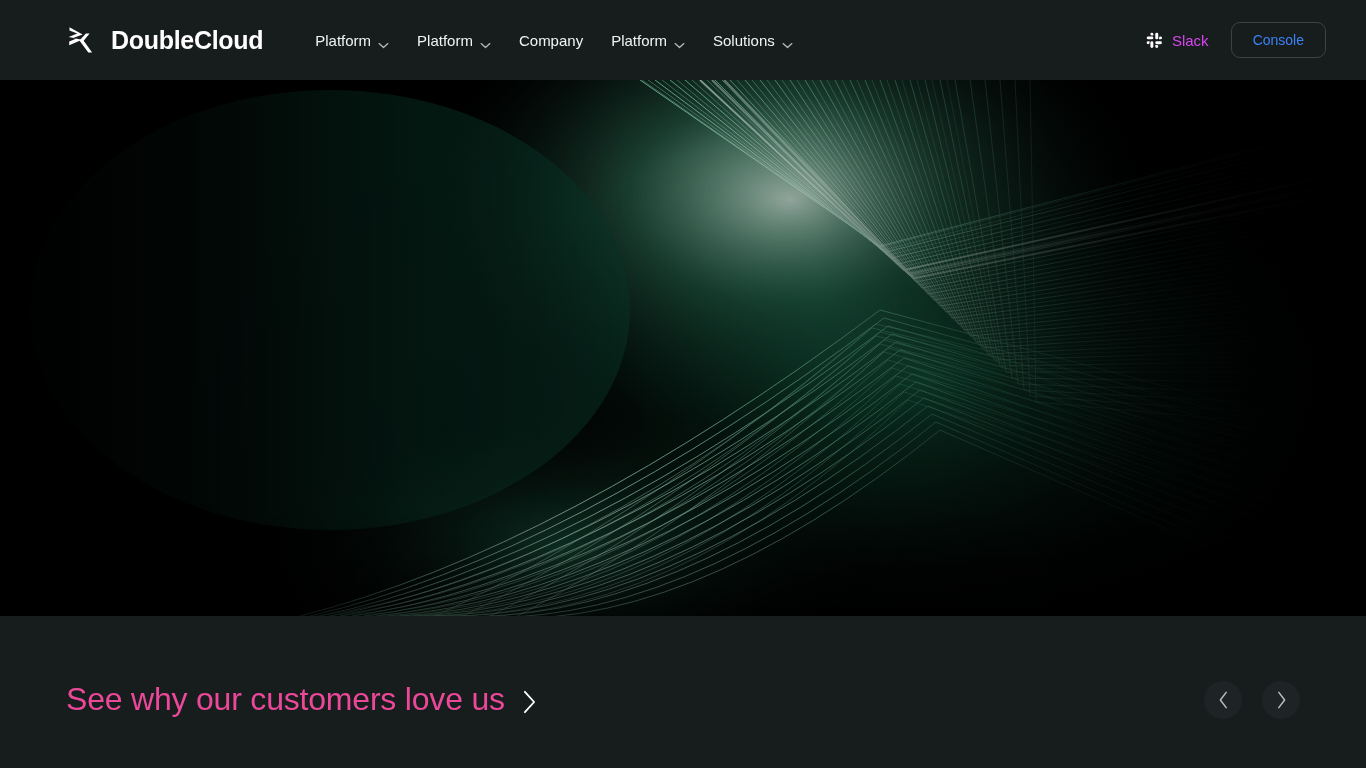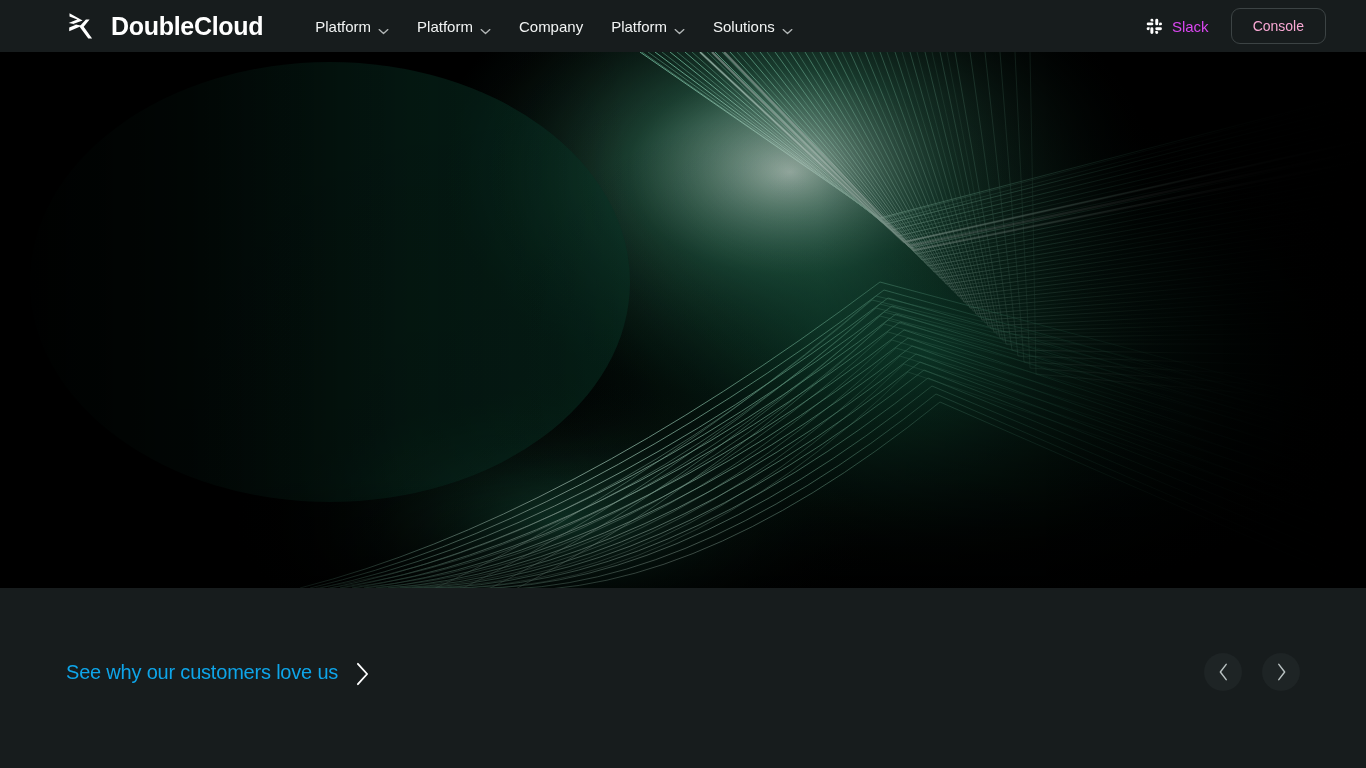--- a/index.html
+++ b/index.html
@@ -7,21 +7,21 @@
   html, body {
     width:1366px; height:768px;
     background:#171c1d;
     font-family:"Liberation Sans", sans-serif;
     overflow:hidden;
   }
 
   
   .header {
     position:relative;
-    height:52px;
+    height:80px;
     background:#171c1d;
     display:flex;
     align-items:center;
     padding:0 40px 0 64px;
     z-index:10;
   }
   .brand {
     display:flex;
     align-items:center;
     gap:13px;
@@ -66,21 +66,21 @@
     color:#d946ef;
     font-size:15px;
     cursor:pointer;
     padding:6px 4px;
   }
   .slack-icon { width:17px; height:17px; display:block; }
   .console-btn {
     border:1px solid #3c4344;
     border-radius:9px;
     background:transparent;
-    color:#f9a8d4;
+    color:#3b82f6;
     font-family:"Liberation Sans", sans-serif;
     font-size:14px;
     padding:9px 21px;
     cursor:pointer;
     white-space:nowrap;
   }
 
   
   .hero {
     position:relative;
@@ -99,22 +99,22 @@
     align-items:center;
     padding:0 66px;
   }
   .customers-head {
     display:flex;
     align-items:center;
     gap:17px;
     cursor:pointer;
   }
   .customers-title {
-    color:#0ea5e9;
-    font-size:20px;
+    color:#ec4899;
+    font-size:32px;
     font-weight:400;
     letter-spacing:-0.2px;
     line-height:1.1;
     white-space:nowrap;
   }
   .customers-title-caret { width:15px; height:24px; display:block; margin-top:3px; }
 
   .carousel-nav {
     margin-left:auto;
     display:flex;

